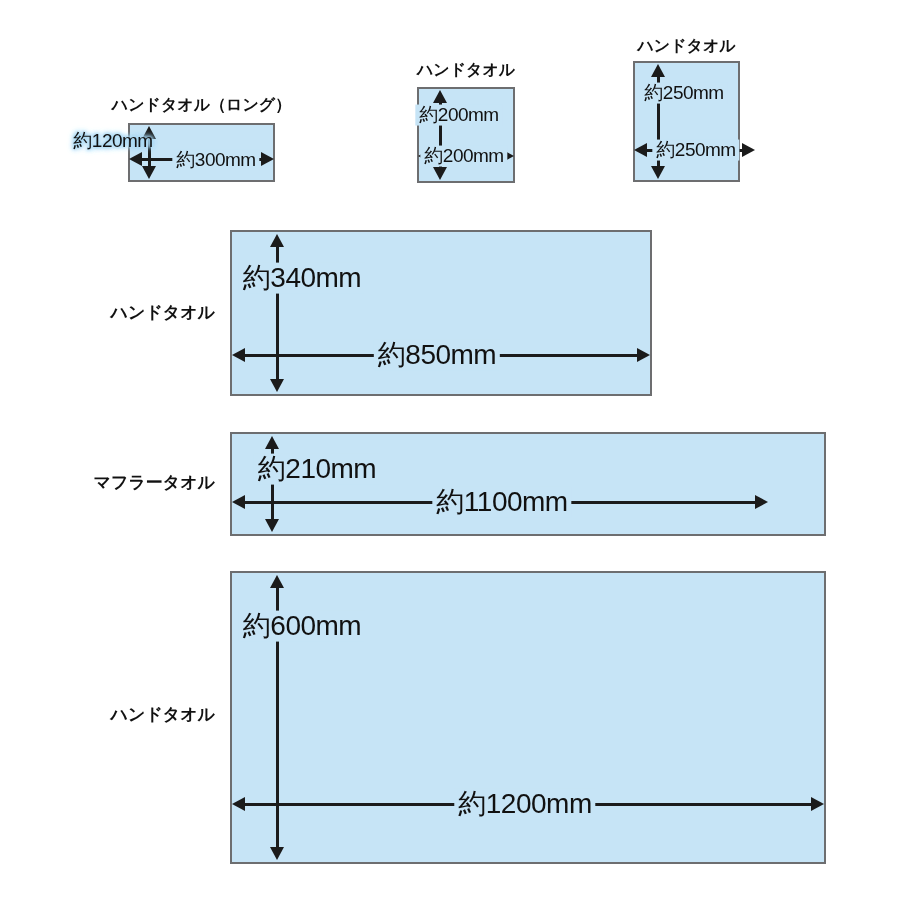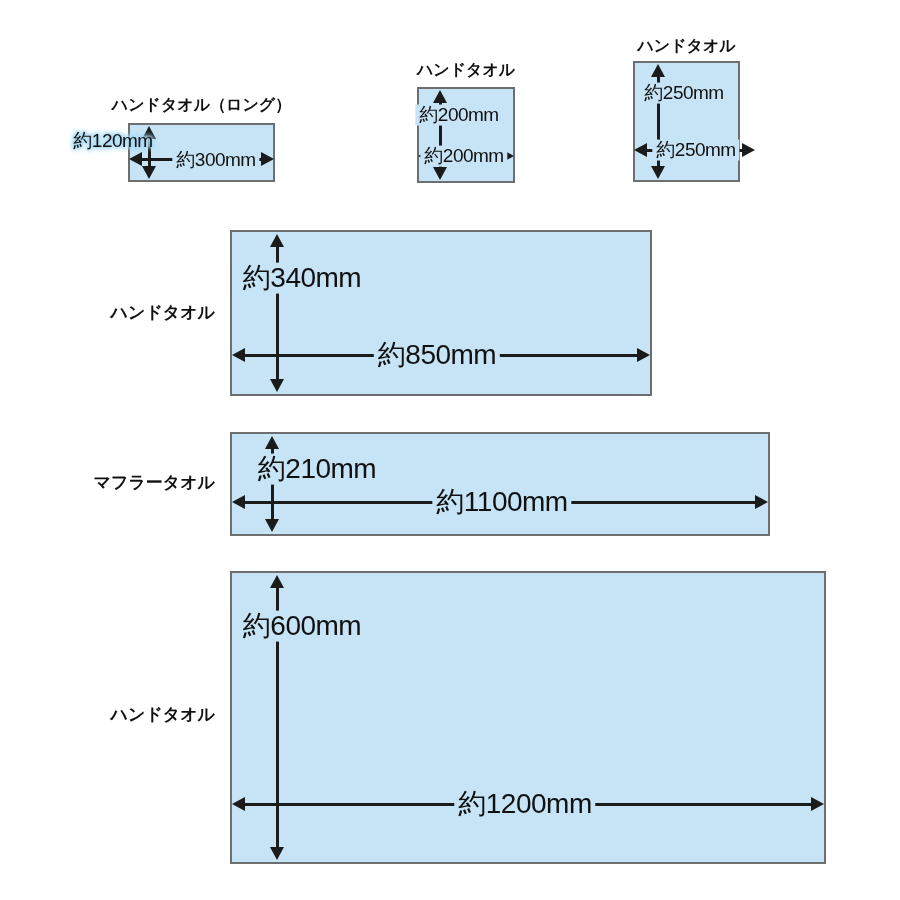--- a/index.html
+++ b/index.html
@@ -126,21 +126,21 @@
     </div>
     <div class="harrow" style="left:2px;top:118px;width:418px">
       <i class="ah lt"></i>
       <i class="ln"></i>
       <i class="ah rt"></i>
     </div>
     <div class="dim" style="left:72px;top:48px">約340mm</div>
     <div class="dim" style="left:207px;top:125px">約850mm</div>
   </div>
 
-  <div class="towel lg" style="left:230px;top:432px;width:540px;height:104px">
+  <div class="towel lg" style="left:230px;top:432px;width:596px;height:104px">
     <div class="rect"></div>
     <div class="side-title" style="top:51px">マフラータオル</div>
     <div class="varrow" style="left:35px;top:4px;height:96px">
       <i class="ah up"></i>
       <i class="ln"></i>
       <i class="ah dn"></i>
     </div>
     <div class="harrow" style="left:2px;top:63px;width:536px">
       <i class="ah lt"></i>
       <i class="ln"></i>

